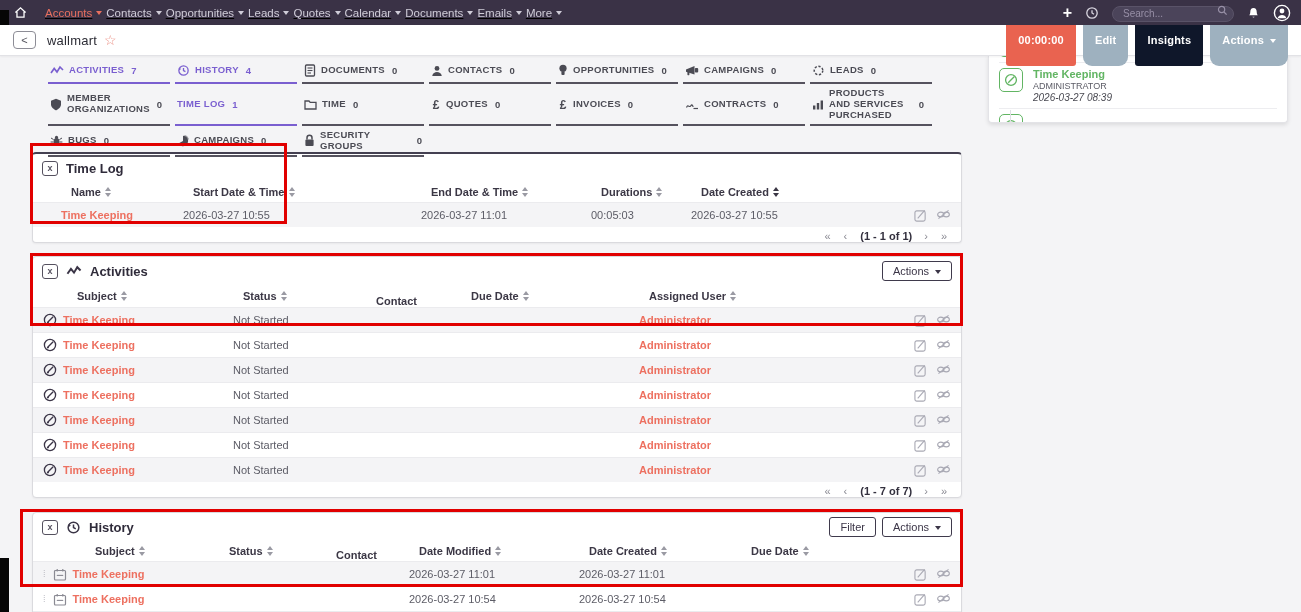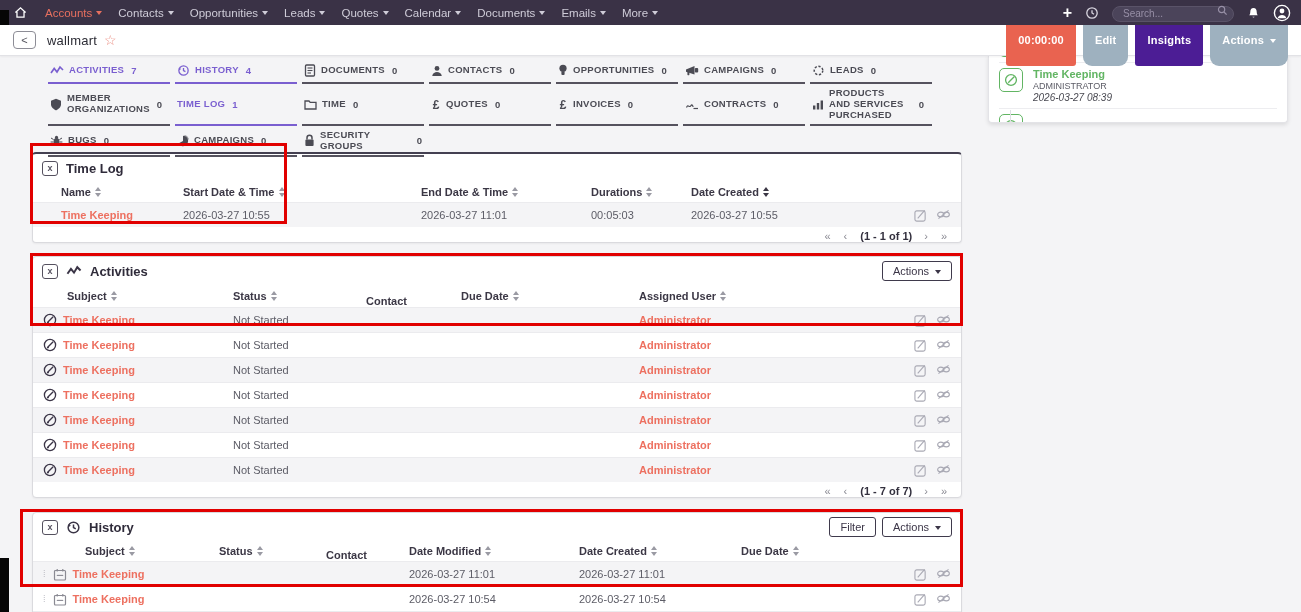--- a/index.html
+++ b/index.html
@@ -7,21 +7,21 @@
   body {
     position:relative; overflow:hidden;
     background:#f4f4f6;
     font-family:"Liberation Sans", sans-serif;
     -webkit-font-smoothing:antialiased;
   }
   
   .navbar { position:absolute; top:0; left:0; right:0; height:25px; background:#3a3246;
     display:flex; align-items:center; padding:0 10px 0 14px; z-index:10; }
   .nav-home { display:flex; align-items:center; margin-right:18px; cursor:pointer; }
-  .nav-items { display:flex; align-items:flex-start; gap:16px; }
+  .nav-items { display:flex; align-items:flex-start; gap:4px;text-decoration:underline; }
   .nav-item { display:flex; align-items:center; gap:4px; font-size:11.5px; color:#cfccd8; cursor:pointer; }
   .nav-item.active { color:#e8705f; }
   .caret { width:0; height:0; border-left:3.5px solid transparent; border-right:3.5px solid transparent; border-top:4px solid currentColor; margin-top:1px; }
   .nav-right { margin-left:auto; display:flex; align-items:center; gap:13px; }
   .nav-plus { color:#fff; font-size:16px; font-weight:bold; line-height:1; cursor:pointer; }
   .search-wrap { position:relative; }
   .search-input { width:122px; height:16px; background:#4b445a; border:1px solid #5a5368; border-radius:9px;
     color:#ddd; font-size:10px; padding:0 20px 0 10px; outline:none; }
   .search-input::placeholder { color:#978fa6; }
   .search-glass { position:absolute; right:6px; top:2px; }
@@ -32,21 +32,21 @@
   .back-btn { width:23px; height:18px; border:1px solid #8d8d96; border-radius:4px; background:#fff;
     color:#55555e; font-size:11px; display:flex; align-items:center; justify-content:center; cursor:pointer; }
   .record-title { margin-left:11px; font-size:13px; color:#2c2c35; letter-spacing:.2px; }
   .fav-star { margin-left:7px; color:#eb9186; font-size:14px; cursor:pointer; }
   .hdr-buttons { margin-left:auto; display:flex; align-items:center; gap:7px; }
   .btn { border:none; border-radius:3px; color:#fff; font-size:11px; font-weight:bold;
     padding:20px 12px; letter-spacing:.2px; cursor:pointer; display:flex; align-items:center; gap:6px;
     font-family:"Liberation Sans", sans-serif; }
   .btn-timer { background:#e96350; }
   .btn-gray { background:#9eb1bf;border-radius:9px; }
-  .btn-dark { background:#4c1d95; }
+  .btn-dark { background:#0f172a; }
   
   .tabs-grid { position:absolute; top:61px; left:48px; width:892px; display:grid;
     grid-template-columns:repeat(7,122px); column-gap:5px; row-gap:3px; z-index:5; }
   .tab { display:flex; align-items:center; gap:5px; min-height:23px; padding:1px 2px 3px 2px;
     border-bottom:2px solid #55525e; color:#4b4b54; cursor:pointer; }
   .tab .tab-label { font-size:9.5px; font-weight:bold; letter-spacing:.3px; line-height:1.15; }
   .tab .tab-count { font-size:9.5px; font-weight:bold; margin-left:2px; }
   .tab.two-line .tab-count { margin-left:auto; padding-right:6px; }
   .tab.purple { color:#7a5fd0; border-bottom-color:#7a5fd0; }
   .tab svg { flex:0 0 auto; }
@@ -56,21 +56,21 @@
     border-radius:4px; box-shadow:0 1px 2px rgba(0,0,0,.05); z-index:4; }
   .card-header { display:flex; align-items:center; gap:8px; height:28px; padding:0 9px; }
   .close-box { width:16px; height:15px; border:1.5px solid #55515f; border-radius:3px; color:#55515f;
     font-size:9px; font-weight:bold; display:flex; align-items:center; justify-content:center; cursor:pointer; }
   .card-title { font-size:13px; font-weight:bold; color:#2f2b3a; }
   .card-hdr-btns { margin-left:auto; display:flex; gap:6px; }
   .panel-btn { background:#fff; border:1px solid #3f3a4c; border-radius:3px; color:#3b3547;
     font-size:11px; padding:3px 10px; display:flex; align-items:center; gap:6px; cursor:pointer;
     font-family:"Liberation Sans", sans-serif; }
   .panel-btn .caret { border-top-color:#3b3547; }
-  .col-row { display:flex; align-items:center; padding:0 10px; height:20px; }
+  .col-row { display:flex; align-items:center; padding:0 20px; height:20px; }
   .col { display:flex; align-items:center; gap:4px; font-size:11px; font-weight:bold; color:#3b3745; }
   .sort { display:inline-flex; flex-direction:column; gap:2px; cursor:pointer; }
   .sort i { display:block; width:0; height:0; border-left:3px solid transparent; border-right:3px solid transparent; }
   .sort .up { border-bottom:4px solid #9a9aa3; }
   .sort .dn { border-top:4px solid #9a9aa3; }
   .sort.active .up { border-bottom:4px solid #3b3745; }
   .sort.active .dn { border-top:4px solid #3b3745; }
   .drow { display:flex; align-items:center; height:25px; padding:0 10px; font-size:11px; color:#5c5c66;
     border-top:1px solid #ebebee; }
   .drow.alt { background:#f4f4f6; }

